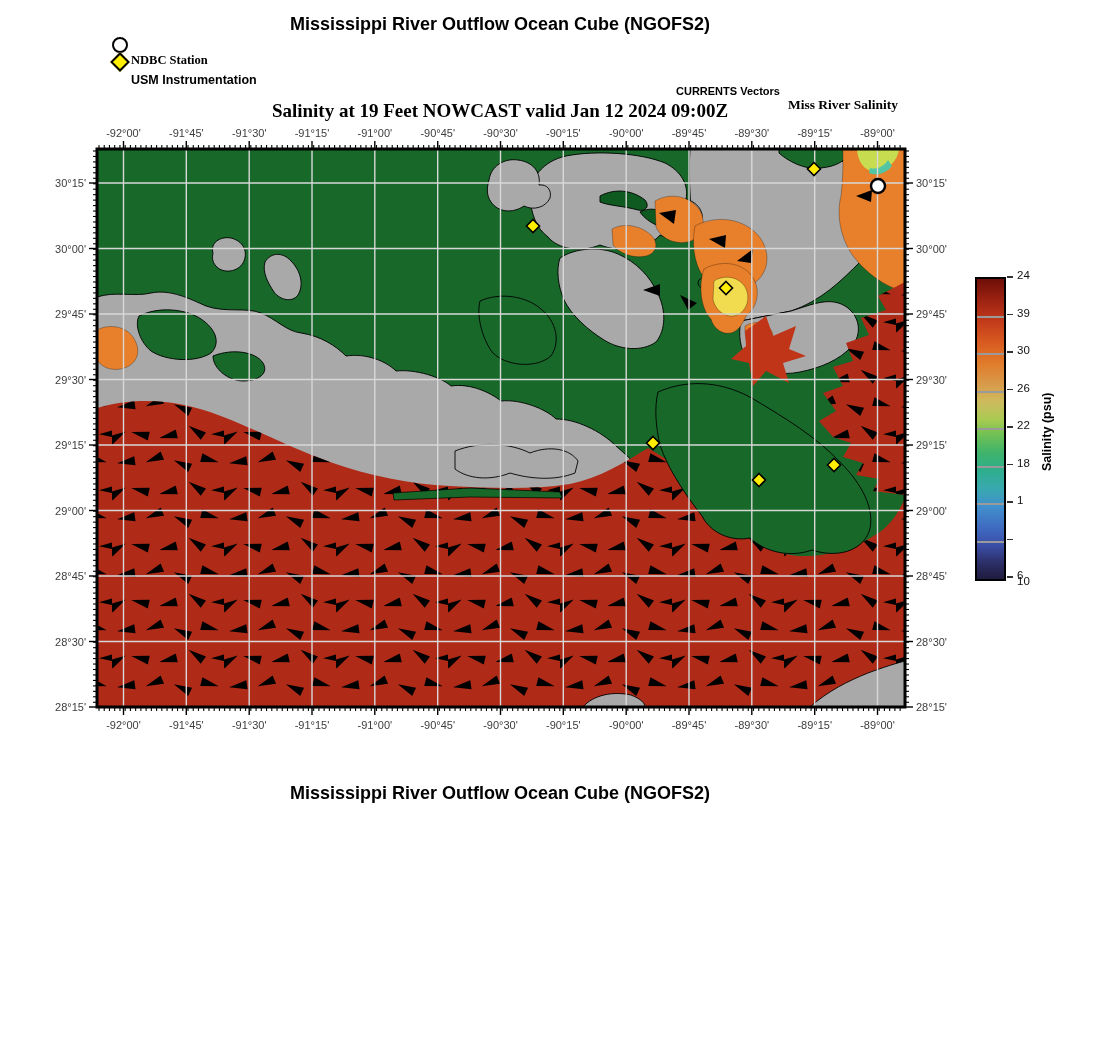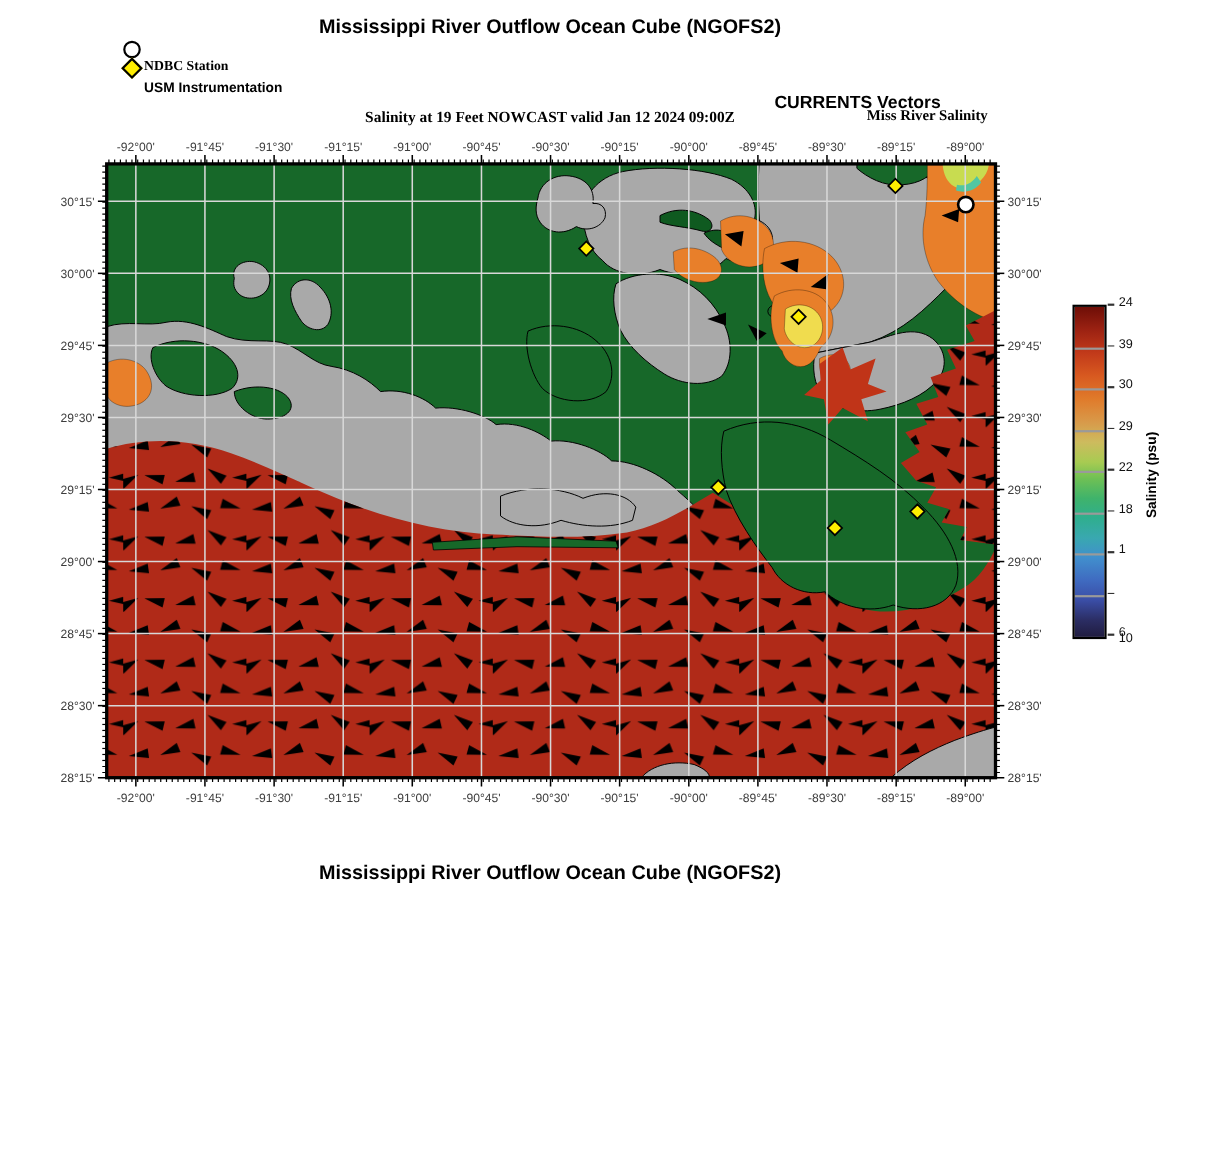--- a/index.html
+++ b/index.html
@@ -5,23 +5,23 @@
   html,body{margin:0;padding:0;background:#fff;}
   #canvas{position:relative;width:1100px;height:1050px;background:#fff;overflow:hidden;
           font-family:"Liberation Sans",sans-serif;}
   .abs{position:absolute;}
   .title{width:1000px;left:0;text-align:center;font-weight:bold;font-size:18px;color:#000;}
   .serif{font-family:"Liberation Serif",serif;}
   .legend-label{font-size:12.5px;font-weight:bold;color:#000;}
   .leg-circle{width:12px;height:12px;border:2.6px solid #000;border-radius:50%;background:#fff;}
   .leg-diamond{width:10px;height:10px;border:2px solid #000;background:#ffee00;transform:rotate(45deg);}
   #vector-box{left:699px;top:39px;width:197px;height:42px;border:2.5px solid #000;background:#fff;}
-  #vector-caption{left:704px;top:85px;font-size:16px;font-weight:bold;color:#000;}
+  #vector-caption{left:676px;top:85px;font-size:11px;font-weight:bold;color:#000;}
   #region-label{left:743px;top:97px;width:200px;text-align:center;font-size:13.5px;font-weight:bold;}
-  #subtitle{left:0;top:100px;width:1000px;text-align:center;font-size:14px;font-weight:bold;}
+  #subtitle{left:0;top:100px;width:1000px;text-align:center;font-size:19px;font-weight:bold;}
   #footer-title{top:783px;}
   #map-svg{left:30px;top:118px;}
   .tick{font:11px "Liberation Sans",sans-serif;fill:#3c3c3c;}
   .vleg-text{font:bold 10.5px "Liberation Sans",sans-serif;fill:#000;}
   #colorbar{left:975px;top:277px;width:27px;height:300px;border:2px solid #000;overflow:hidden;
     background:linear-gradient(180deg,#6e0e07 0%,#9c2212 7%,#c23a1a 14%,#d85a20 21%,#e07b2b 28%,
       #d89a4a 35%,#cdbb5e 41%,#a8cb52 47%,#6fc054 52%,#3fb36b 58%,#2fae8e 64%,#39a8b0 70%,
       #418fcd 76%,#3f6ac0 83%,#3a4da5 89%,#2b2d63 95%,#201c40 100%);}
   .cbtick{position:absolute;left:0;width:100%;height:2px;background:#9a9a9a;}
   .cbdash{position:absolute;left:1007px;width:6px;height:1.6px;background:#333;}
@@ -780,21 +780,21 @@
       <div class="cbtick" style="top: 261.5px;"></div>
     </div>
   <div id="cbar-labels" style="position: absolute;">
       <div class="abs cbdash" style="top: 276px;"></div>
       <div class="abs cblabel" style="top: 269px;">24</div>
       <div class="abs cbdash" style="top: 313.5px;"></div>
       <div class="abs cblabel" style="top: 306.5px;">39</div>
       <div class="abs cbdash" style="top: 351px;"></div>
       <div class="abs cblabel" style="top: 344px;">30</div>
       <div class="abs cbdash" style="top: 388.5px;"></div>
-      <div class="abs cblabel" style="top: 381.5px;">29</div>
+      <div class="abs cblabel" style="top: 381.5px;">26</div>
       <div class="abs cbdash" style="top: 426px;"></div>
       <div class="abs cblabel" style="top: 419px;">22</div>
       <div class="abs cbdash" style="top: 463.5px;"></div>
       <div class="abs cblabel" style="top: 456.5px;">18</div>
       <div class="abs cbdash" style="top: 501px;"></div>
       <div class="abs cblabel" style="top: 494px;">1</div>
       <div class="abs cbdash" style="top: 538.5px;"></div>
       <div class="abs cblabel" style="top: 527px; margin-top: 48px;">10</div>
       <div class="abs cbdash" style="top: 576px;"></div>
       <div class="abs cblabel" style="top: 569px;">6</div>

